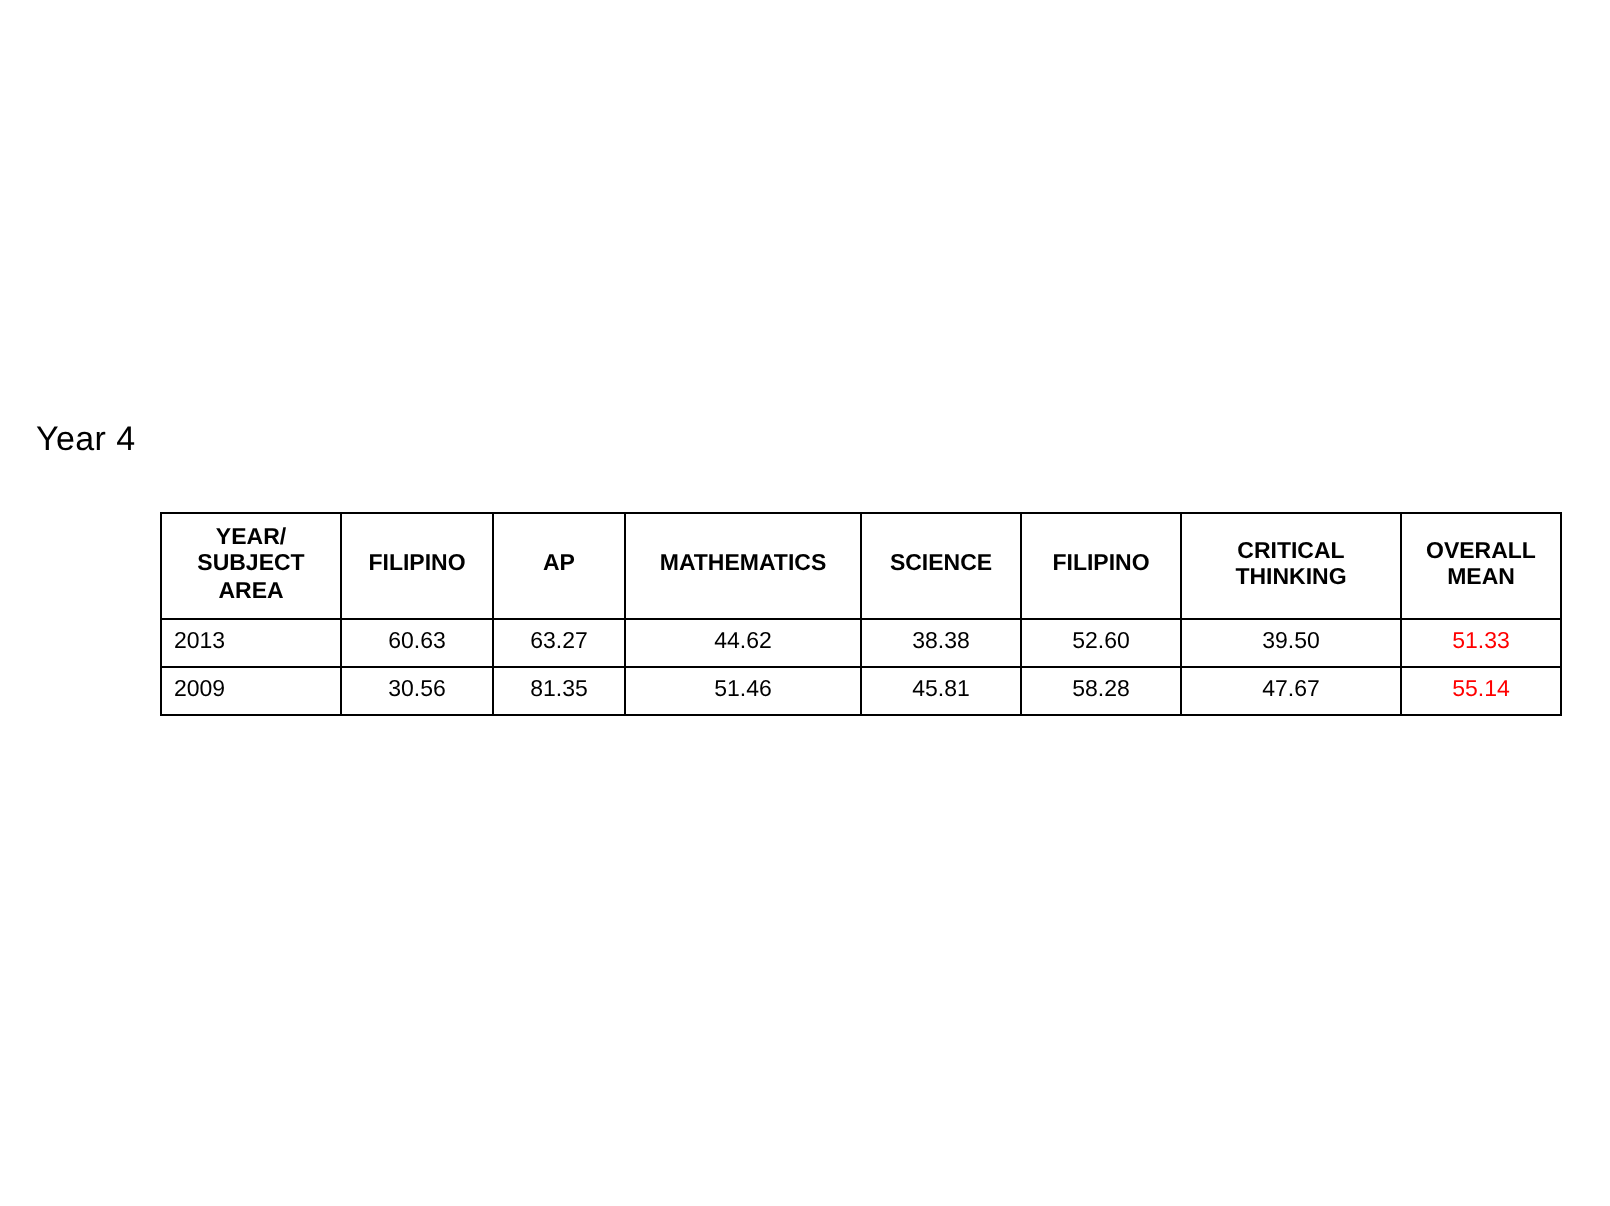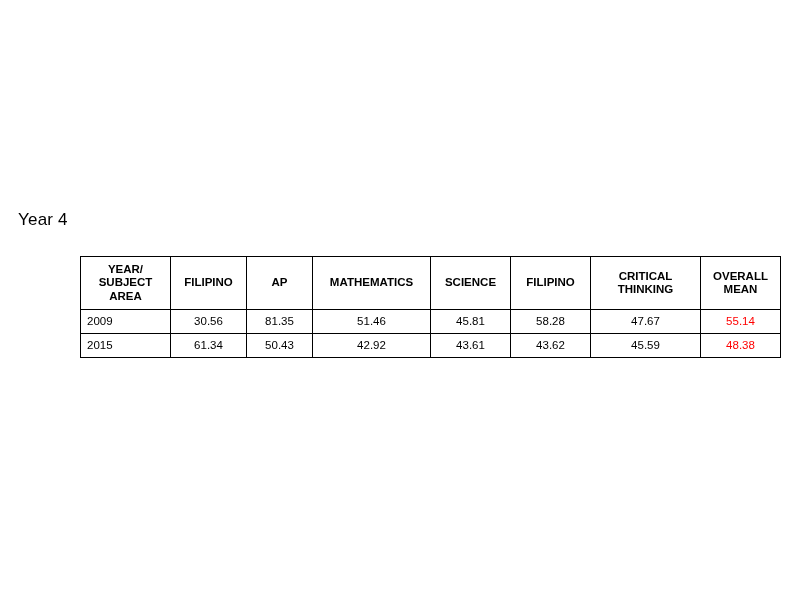--- a/index.html
+++ b/index.html
@@ -129,36 +129,36 @@
             <span class="hdr-line">THINKING</span>
           </th>
           <th>
             <span class="hdr-line">OVERALL</span>
             <span class="hdr-line">MEAN</span>
           </th>
         </tr>
       </thead>
       <tbody>
         <tr>
+          <td class="year-cell">2013</td>
+          <td>60.63</td>
+          <td>63.27</td>
+          <td>44.62</td>
+          <td>38.38</td>
+          <td>52.60</td>
+          <td>39.50</td>
+          <td class="overall-cell" style="color: rgb(255, 0, 0);">51.33</td>
+        </tr>
+        <tr>
           <td class="year-cell">2009</td>
           <td>30.56</td>
           <td>81.35</td>
           <td>51.46</td>
           <td>45.81</td>
           <td>58.28</td>
           <td>47.67</td>
           <td class="overall-cell" style="color: rgb(255, 0, 0);">55.14</td>
         </tr>
-        <tr>
-          <td class="year-cell">2015</td>
-          <td>61.34</td>
-          <td>50.43</td>
-          <td>42.92</td>
-          <td>43.61</td>
-          <td>43.62</td>
-          <td>45.59</td>
-          <td class="overall-cell" style="color: rgb(255, 0, 0);">48.38</td>
-        </tr>
       </tbody>
     </table>
   </div>
 
 </div>
 
 </body></html>

